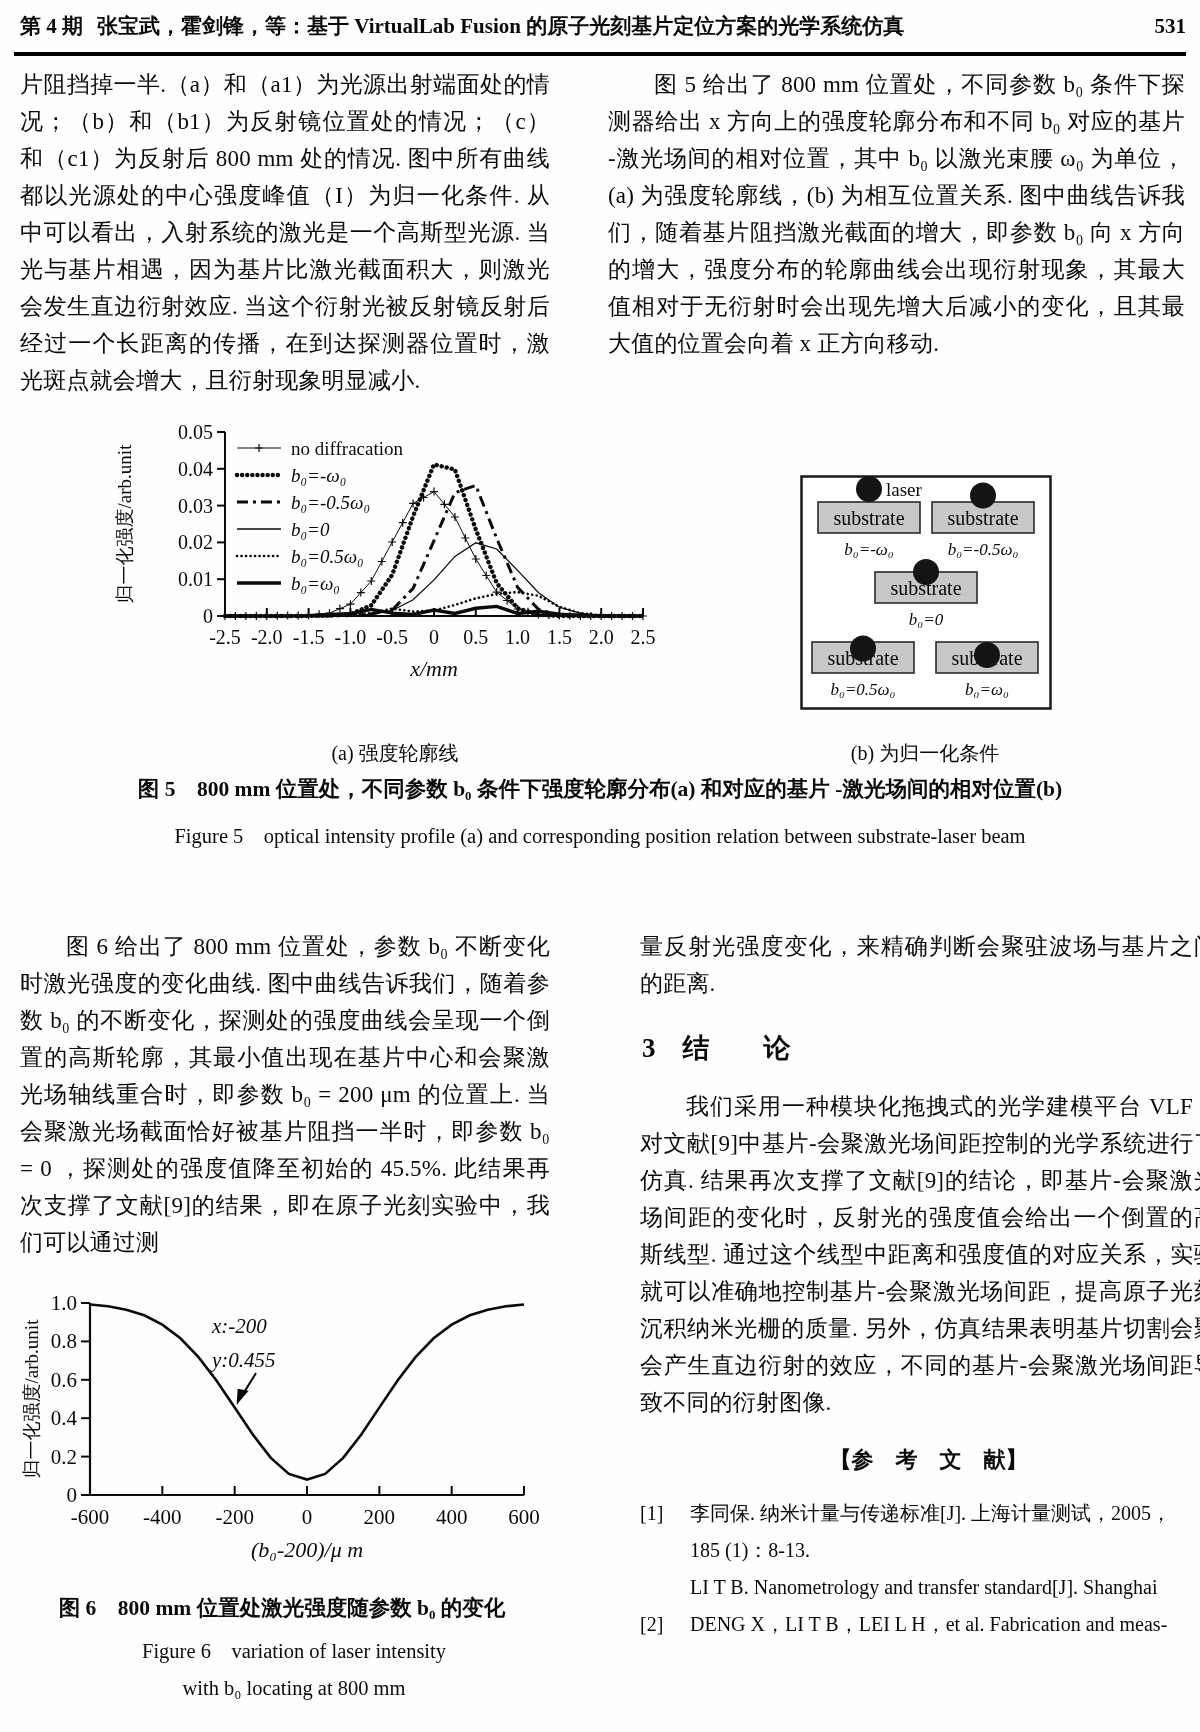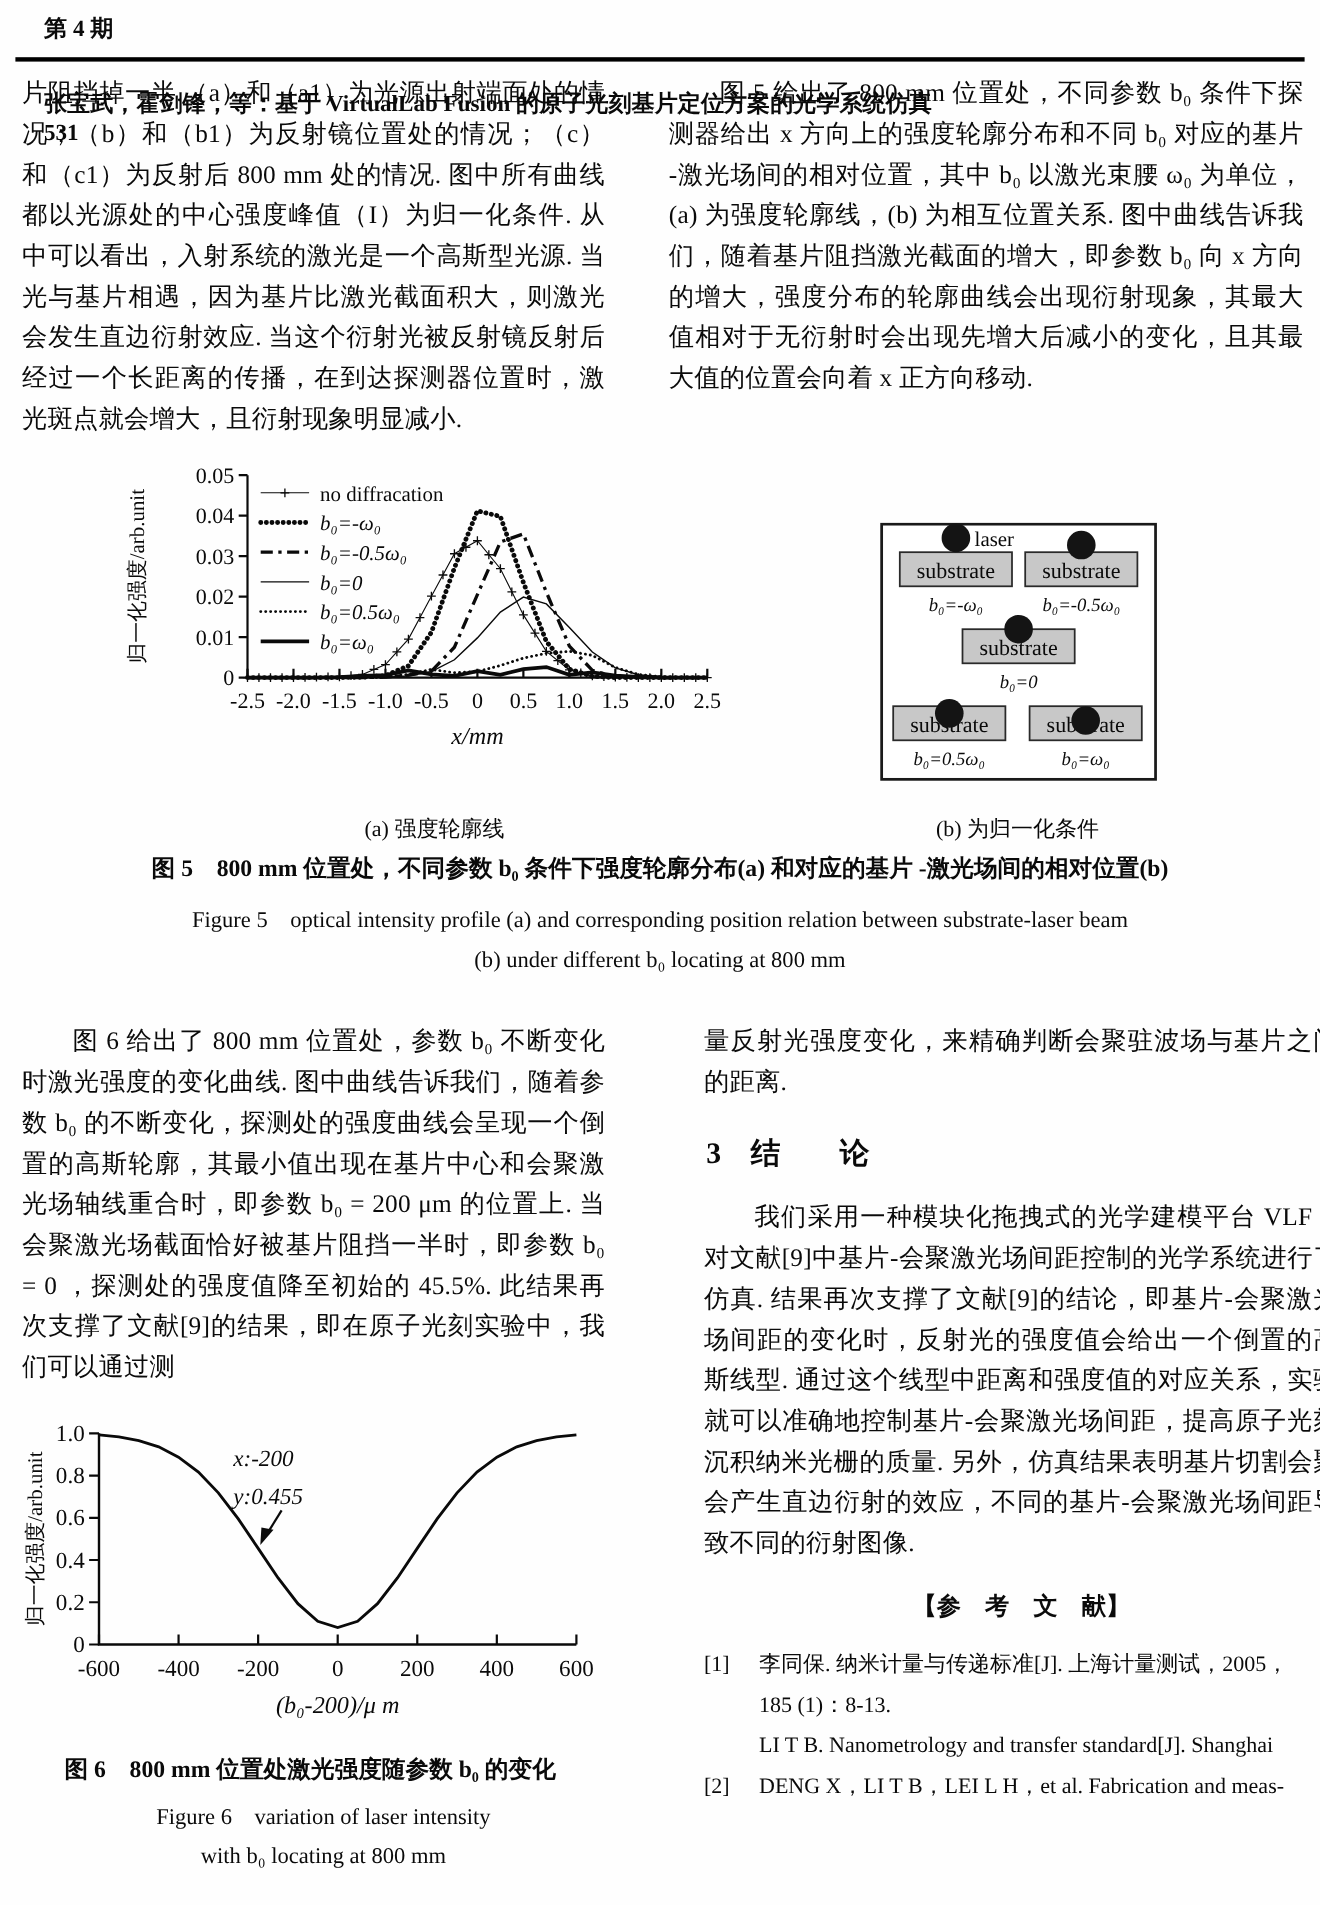--- a/index.html
+++ b/index.html
@@ -1,21 +1,21 @@
 <!DOCTYPE html>
 <html><head>
 <meta charset="utf-8">
 <style>
   html,body{margin:0;padding:0;background:#ffffff;}
   #page{position:relative;width:1200px;height:1732px;background:#fefefe;overflow:hidden;
         font-family:"Liberation Serif","DejaVu Serif",serif;color:#0a0a0a;}
   .header-row{position:absolute;top:12px;left:20px;width:1166px;display:flex;align-items:baseline;
-              font-size:21px;font-weight:600;flex-direction:column;}
+              font-size:21px;font-weight:600;}
   .header-issue{flex:none;}
-  .header-title{flex:1;margin-left:14px;margin-top:40px;}
+  .header-title{flex:1;margin-left:14px;}
   .header-page{flex:none;margin-left:20px;font-weight:600;}
   .rule{position:absolute;top:52px;left:14px;width:1172px;height:4px;background:#000;}
   .para{position:absolute;font-size:23px;line-height:37px;text-align:justify;letter-spacing:0.2px;}
   .indent{text-indent:2em;}
   .fig5{position:absolute;top:418px;left:0;width:1200px;height:505px;}
   .fig5 svg{position:absolute;}
   .cap-sub{position:absolute;top:322px;font-size:20px;text-align:center;}
   .cap-a{left:95px;width:600px;}
   .cap-b{left:755px;width:340px;}
   .cap-cn{position:absolute;top:356px;left:0;width:100%;text-align:center;font-weight:bold;font-size:21.5px;}
@@ -165,21 +165,20 @@
           <circle cx="126" cy="97" r="13" fill="#141414"></circle>
           <circle cx="63" cy="173.5" r="13" fill="#141414"></circle>
           <circle cx="187" cy="180" r="13" fill="#141414"></circle>
         </g>
         <text x="86" y="21" font-size="19" text-anchor="start">laser</text>
       </svg>
     <div class="cap-sub cap-a">(a) 强度轮廓线</div>
     <div class="cap-sub cap-b">(b) 为归一化条件</div>
     <div class="cap-cn">图 5　800 mm 位置处，不同参数 b₀ 条件下强度轮廓分布(a) 和对应的基片 -激光场间的相对位置(b)</div>
     <div class="cap-en en1">Figure 5　optical intensity profile (a) and corresponding position relation between substrate-laser beam</div>
-    <div class="cap-en en2">(b) under different b₀ locating at 800 mm</div>
   </div>
 
   <div class="para indent" style="top:928px;left:20px;width:530px;">图 6 给出了 800 mm 位置处，参数 b₀ 不断变化时激光强度的变化曲线. 图中曲线告诉我们，随着参数 b₀ 的不断变化，探测处的强度曲线会呈现一个倒置的高斯轮廓，其最小值出现在基片中心和会聚激光场轴线重合时，即参数 b₀ = 200 μm 的位置上. 当会聚激光场截面恰好被基片阻挡一半时，即参数 b₀ = 0 ，探测处的强度值降至初始的 45.5%. 此结果再次支撑了文献[9]的结果，即在原子光刻实验中，我们可以通过测</div>
 
   <div class="fig6">
     <svg id="chartB" viewBox="0 0 540 300" width="540" height="300">
         <g>
           <path d="M78 18V210H512" stroke="#0a0a0a" stroke-width="2.2" fill="none"></path>
           <line x1="69" y1="210" x2="78" y2="210" stroke="#0a0a0a" stroke-width="2"></line>
           <text x="65" y="217" font-size="21" text-anchor="end">0</text>

